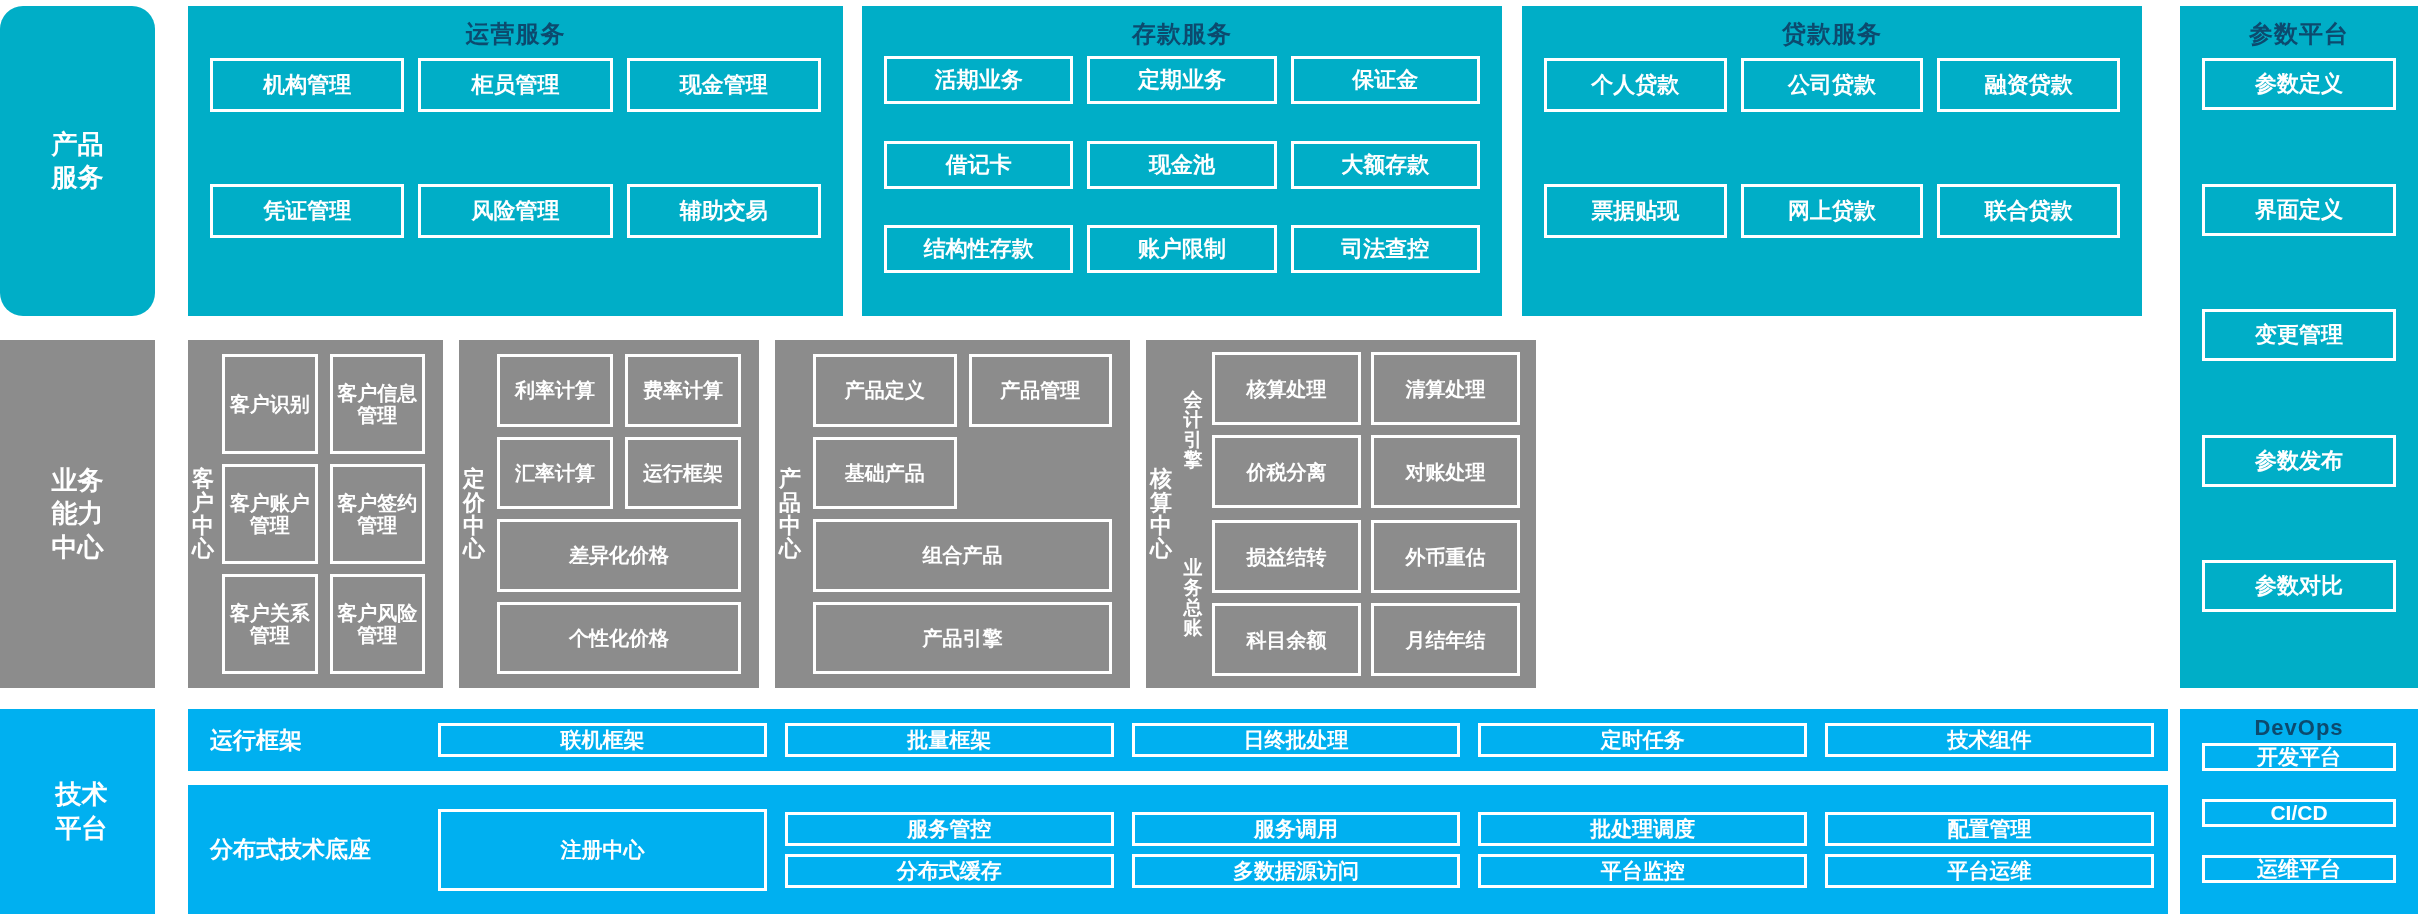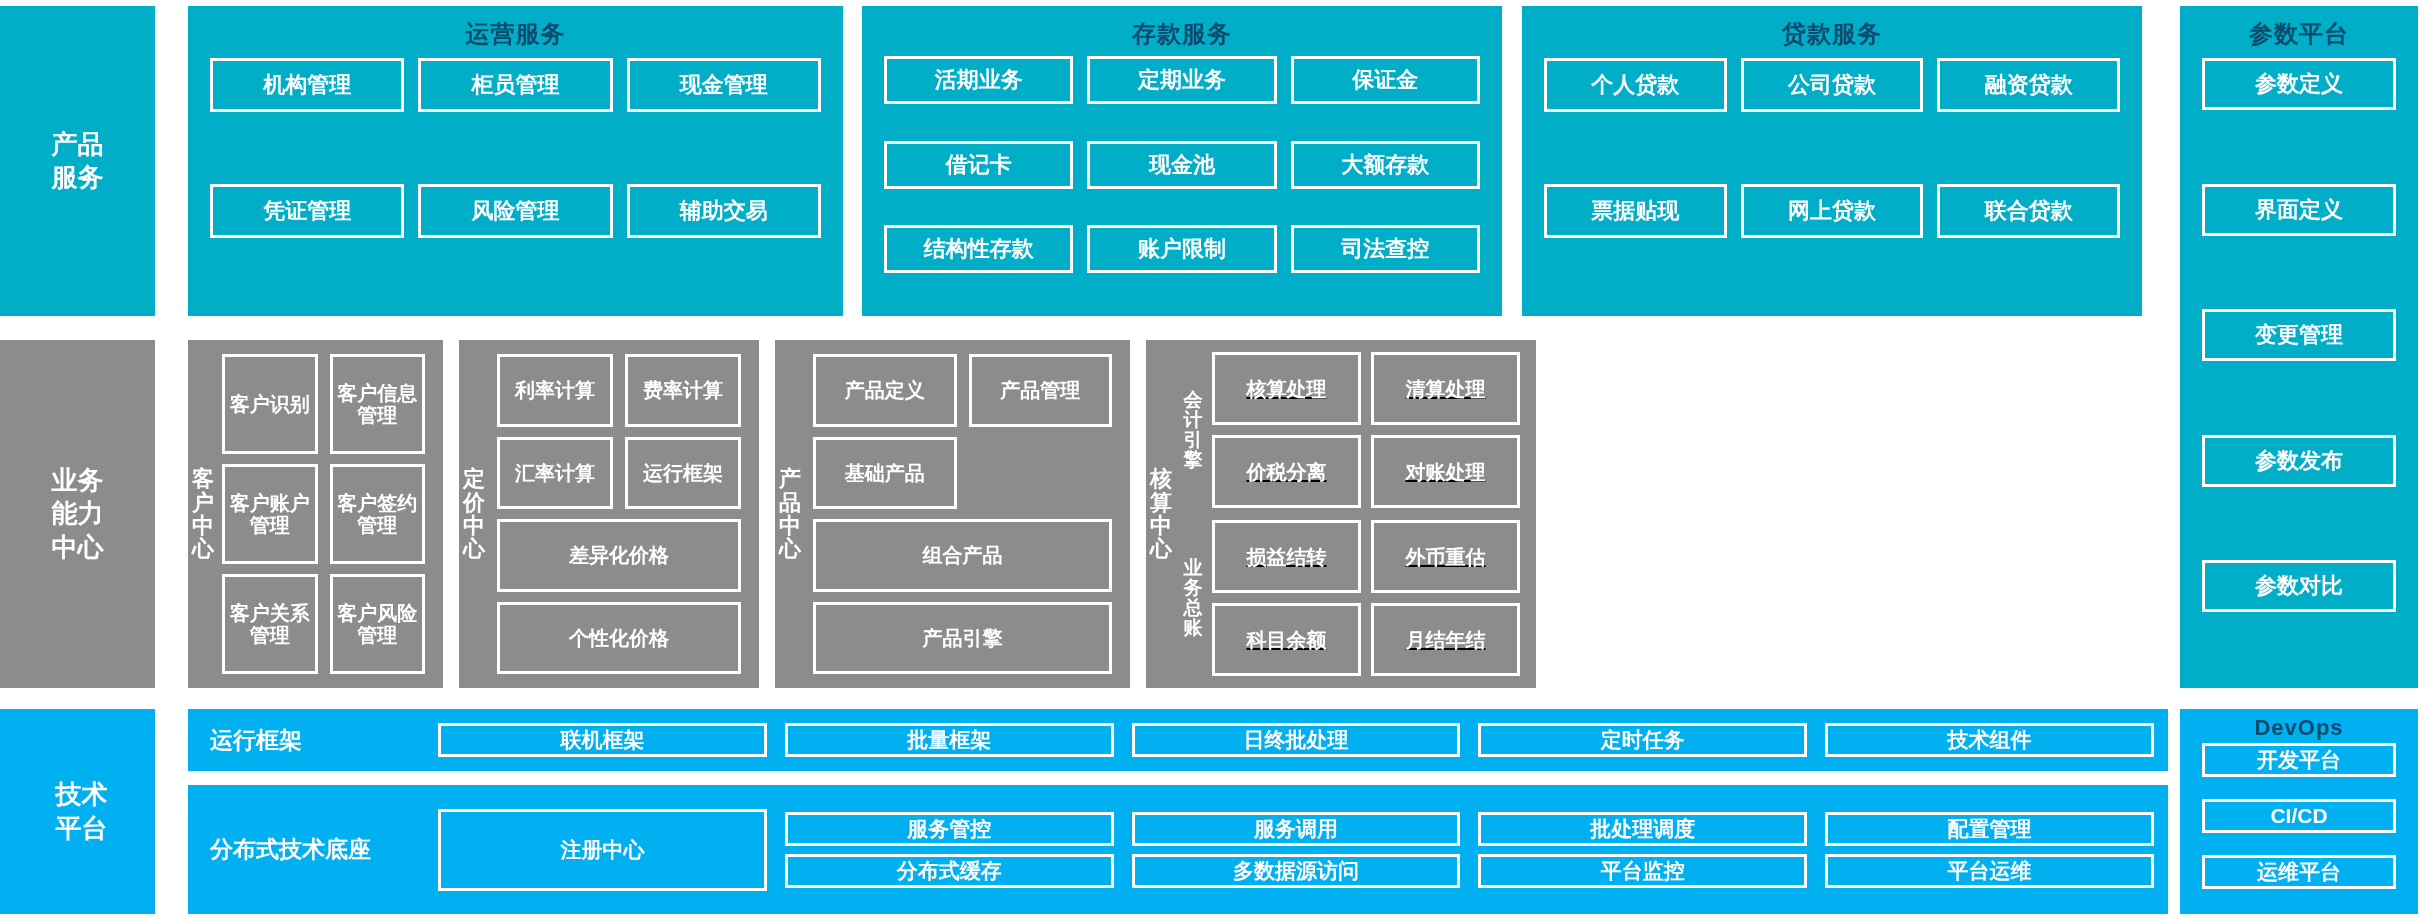--- a/index.html
+++ b/index.html
@@ -33,21 +33,21 @@
     position: absolute;
     display: flex;
     align-items: center;
     justify-content: center;
     color: #fff;
     font-weight: bold;
     text-align: center;
     line-height: 1.28;
     box-sizing: border-box;
   }
-  .rail.teal { background: var(--teal); }
+  .rail.teal { background: var(--teal); border-radius: 23px; }
   .rail.gray { background: var(--gray); }
   .rail.blue { background: var(--blue); padding-left: 8px; }
 
   .panel {
     position: absolute;
     box-sizing: border-box;
     display: flex;
     flex-direction: column;
   }
   .panel.teal { background: var(--teal); }
@@ -136,21 +136,21 @@
 
   #g-prod   { left: 775px;  top: 340px; width: 355px; height: 348px; }
   #g-prod .grow2 { grid-template-columns: repeat(2, 1fr); }
   #g-prod .grow1 { grid-template-columns: 1fr; }
   #g-prod .gcontent { gap: 10px; }
   #g-prod .box { font-size: 20px; }
 
   #g-acct   { left: 1146px; top: 340px; width: 390px; height: 348px; }
   #g-acct .subgroup { display: flex; flex-direction: row; flex: 1; align-items: stretch; }
   #g-acct .subgroup .vlabel { font-size: 19px; width: 26px; }
-  #g-acct .subcells { flex: 1; display: grid; grid-template-columns: repeat(2, 1fr); gap: 10px; padding-left: 6px; text-decoration: underline; }
+  #g-acct .subcells { flex: 1; display: grid; grid-template-columns: repeat(2, 1fr); gap: 10px; padding-left: 6px; }
   #g-acct .gcontent { gap: 12px; padding: 12px 16px 12px 4px; }
   #g-acct .box { font-size: 20px; }
 
   
   #row3-rail { left: 0px; top: 709px; width: 155px; height: 205px; font-size: 26px; }
 
   .tband { position: absolute; background: var(--blue); box-sizing: border-box; display: flex; align-items: center; }
   .tband .tlabel {
     color: #fff; font-weight: bold; font-size: 23px;
     width: 250px; flex: 0 0 250px; padding-left: 22px; box-sizing: border-box;
@@ -162,21 +162,21 @@
   #t-run .tcells { grid-template-columns: repeat(5, 1fr); border-radius: 11px; }
 
   #t-base { left: 188px; top: 785px; width: 1980px; height: 129px; justify-content: center; }
   #t-base .tcells { grid-template-columns: 1fr 1fr 1fr 1fr 1fr; grid-template-rows: 34px 34px; align-items: center; }
   #t-base .reg { grid-row: span 2; height: 82px; }
 
   
   #p-devops { left: 2180px; top: 709px; width: 238px; height: 205px; }
   #p-devops .panel-title { font-size: 22px; padding-top: 6px; padding-bottom: 2px; }
   #p-devops .grid { grid-template-columns: 1fr; gap: 7px; padding: 0 22px 10px 22px; flex: 1; }
-  #p-devops .box { height: 34px; font-size: 21px; }
+  #p-devops .box { height: 28px; font-size: 21px; }
 </style>
 </head>
 <body>
 
 <div class="canvas">
 
   <div class="rail teal" id="row1-rail">产品<br>服务</div>
 
   <div class="panel teal" id="p-ops">
     <div class="panel-title">运营服务</div>

